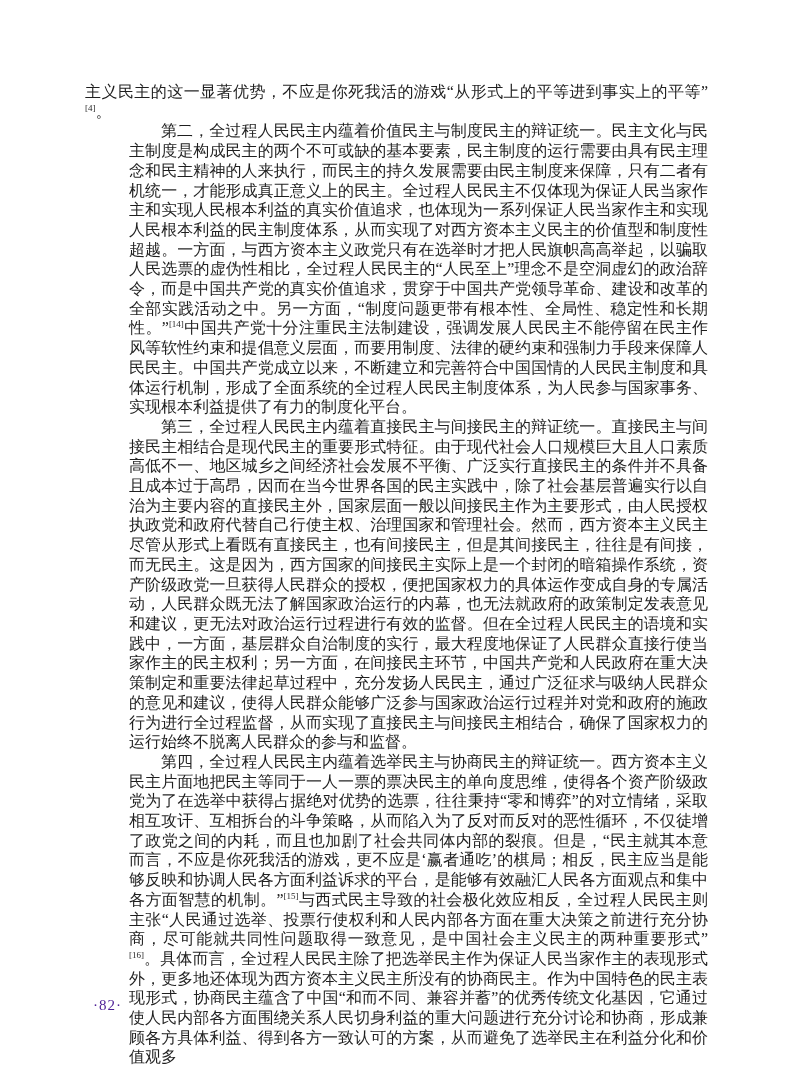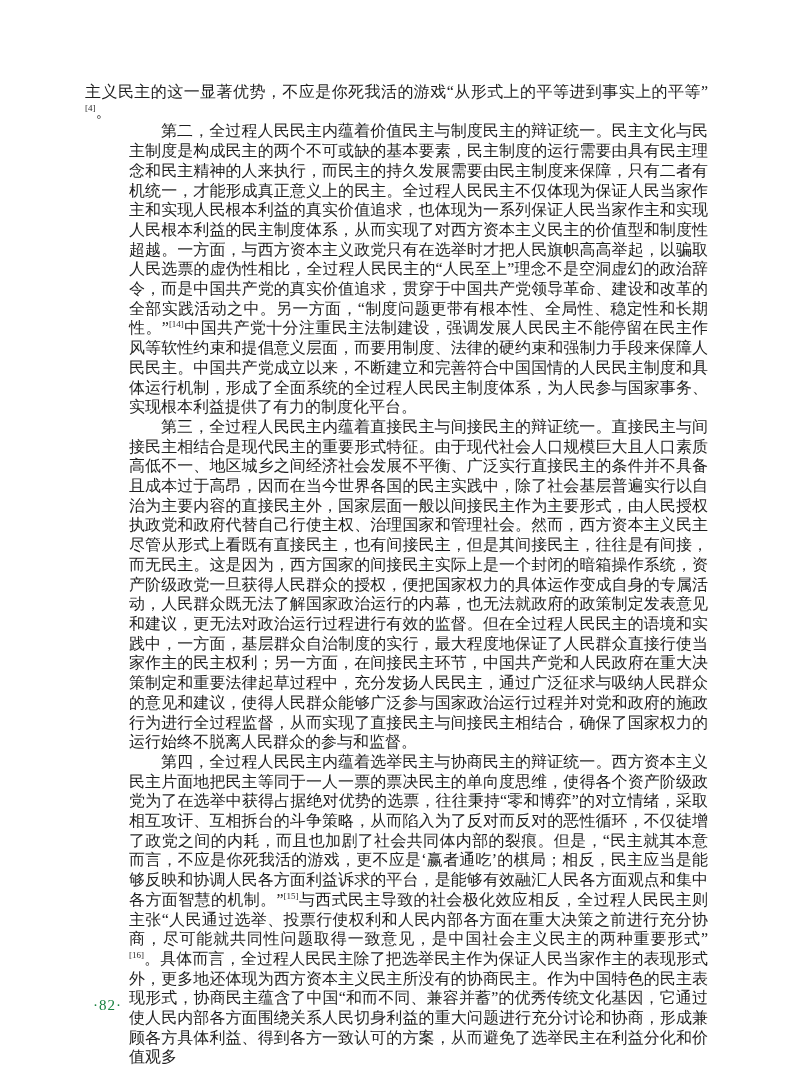--- a/index.html
+++ b/index.html
@@ -37,21 +37,21 @@
     font-size: 9px;
     line-height: 0;
     vertical-align: super;
   }
   .footer {
     position: absolute;
     left: 93px;
     top: 997px;
     font-size: 15px;
     letter-spacing: 1px;
-    color: #15803d;
+    color: #4c1d95;
   }
 </style>
 </head>
 <body>
 
 <div class="page">
   <main class="text-block">
       <p class="para"><span>主义民主的这一显著优势，不应是你死我活的游戏“从形式上的平等进到事实上的平等”</span><sup class="fnref">[4]</sup><span>。</span></p>
       <p class="para indent"><span>第二，全过程人民民主内蕴着价值民主与制度民主的辩证统一。民主文化与民主制度是构成民主的两个不可或缺的基本要素，民主制度的运行需要由具有民主理念和民主精神的人来执行，而民主的持久发展需要由民主制度来保障，只有二者有机统一，才能形成真正意义上的民主。全过程人民民主不仅体现为保证人民当家作主和实现人民根本利益的真实价值追求，也体现为一系列保证人民当家作主和实现人民根本利益的民主制度体系，从而实现了对西方资本主义民主的价值型和制度性超越。一方面，与西方资本主义政党只有在选举时才把人民旗帜高高举起，以骗取人民选票的虚伪性相比，全过程人民民主的“人民至上”理念不是空洞虚幻的政治辞令，而是中国共产党的真实价值追求，贯穿于中国共产党领导革命、建设和改革的全部实践活动之中。另一方面，“制度问题更带有根本性、全局性、稳定性和长期性。”</span><sup class="fnref">[14]</sup><span>中国共产党十分注重民主法制建设，强调发展人民民主不能停留在民主作风等软性约束和提倡意义层面，而要用制度、法律的硬约束和强制力手段来保障人民民主。中国共产党成立以来，不断建立和完善符合中国国情的人民民主制度和具体运行机制，形成了全面系统的全过程人民民主制度体系，为人民参与国家事务、实现根本利益提供了有力的制度化平台。</span></p>
       <p class="para indent"><span>第三，全过程人民民主内蕴着直接民主与间接民主的辩证统一。直接民主与间接民主相结合是现代民主的重要形式特征。由于现代社会人口规模巨大且人口素质高低不一、地区城乡之间经济社会发展不平衡、广泛实行直接民主的条件并不具备且成本过于高昂，因而在当今世界各国的民主实践中，除了社会基层普遍实行以自治为主要内容的直接民主外，国家层面一般以间接民主作为主要形式，由人民授权执政党和政府代替自己行使主权、治理国家和管理社会。然而，西方资本主义民主尽管从形式上看既有直接民主，也有间接民主，但是其间接民主，往往是有间接，而无民主。这是因为，西方国家的间接民主实际上是一个封闭的暗箱操作系统，资产阶级政党一旦获得人民群众的授权，便把国家权力的具体运作变成自身的专属活动，人民群众既无法了解国家政治运行的内幕，也无法就政府的政策制定发表意见和建议，更无法对政治运行过程进行有效的监督。但在全过程人民民主的语境和实践中，一方面，基层群众自治制度的实行，最大程度地保证了人民群众直接行使当家作主的民主权利；另一方面，在间接民主环节，中国共产党和人民政府在重大决策制定和重要法律起草过程中，充分发扬人民民主，通过广泛征求与吸纳人民群众的意见和建议，使得人民群众能够广泛参与国家政治运行过程并对党和政府的施政行为进行全过程监督，从而实现了直接民主与间接民主相结合，确保了国家权力的运行始终不脱离人民群众的参与和监督。</span></p>

